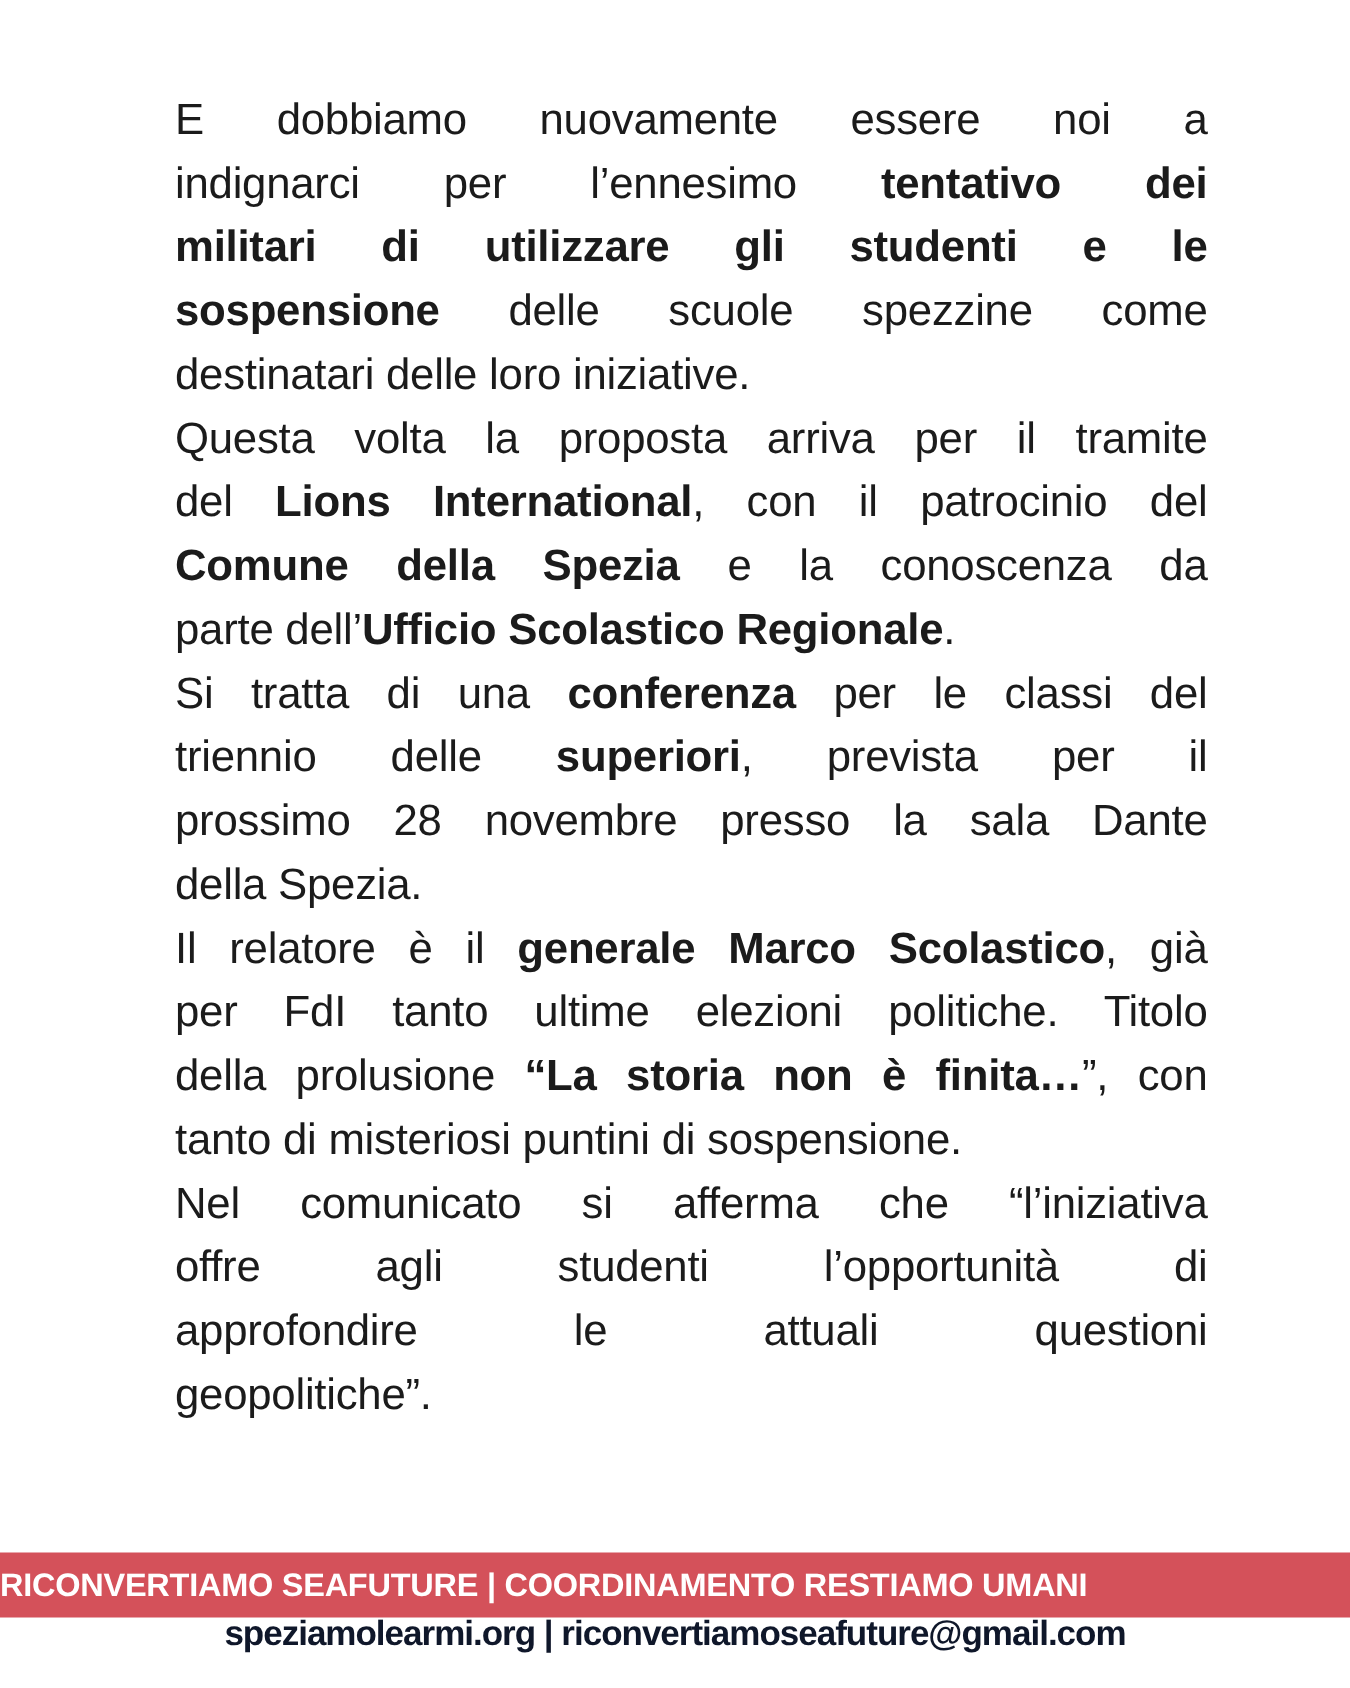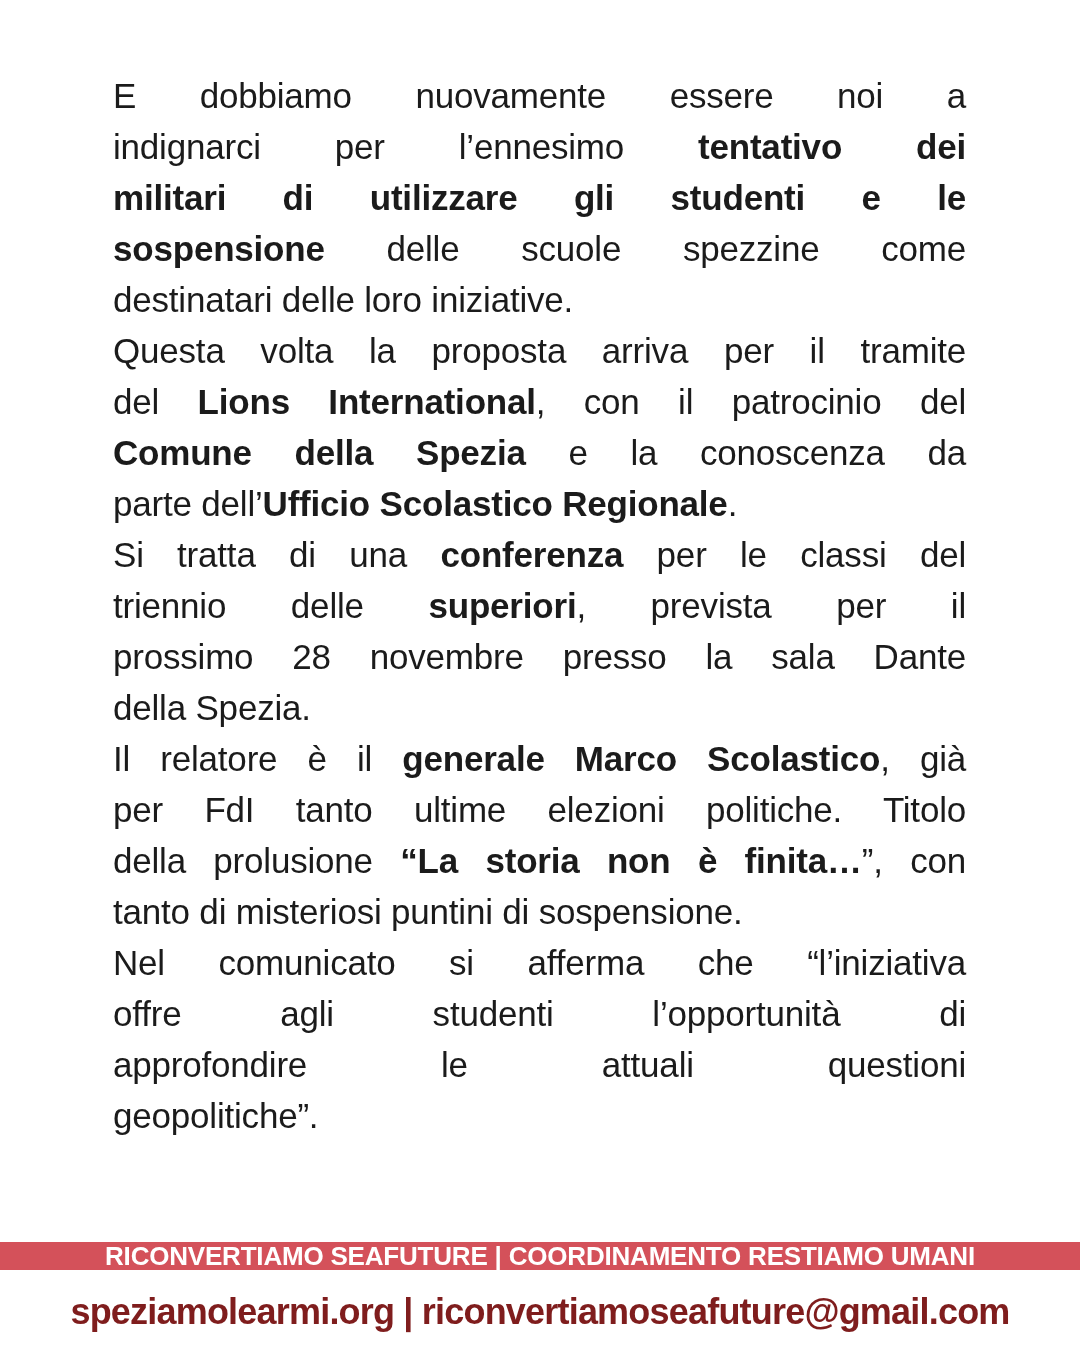--- a/index.html
+++ b/index.html
@@ -22,55 +22,56 @@
     left: 113px;
     width: 853px;
     font-size: 35px;
     line-height: 51px;
     color: #1b1b1b;
     letter-spacing: -0.2px;
   }
   .article .line {
     text-align: justify;
     text-align-last: justify;
+    margin-left: 27px;
   }
   .article .line.last {
     text-align-last: left;
   }
   .article .bold {
     font-weight: 700;
   }
   .banner {
     position: absolute;
     top: 1242px;
     left: 0;
     width: 1080px;
-    height: 28px;
+    height: 52px;
     display: flex;
     align-items: center;
-    justify-content: center;
+    justify-content: flex-start;
   }
   .banner-text {
     color: #ffffff;
     font-weight: 700;
     font-size: 26px;
     letter-spacing: -0.2px;
     white-space: nowrap;
   }
   .footer {
     position: absolute;
     top: 1291px;
     left: 0;
     width: 1080px;
     text-align: center;
   }
   .footer-text {
-    color: #7f1d1d;
+    color: #0f172a;
     font-weight: 700;
-    font-size: 36px;
+    font-size: 28px;
     letter-spacing: -0.8px;
     white-space: nowrap;
   }
 </style>
 </head>
 <body>
 
 <div class="page">
 
   <div class="article">

